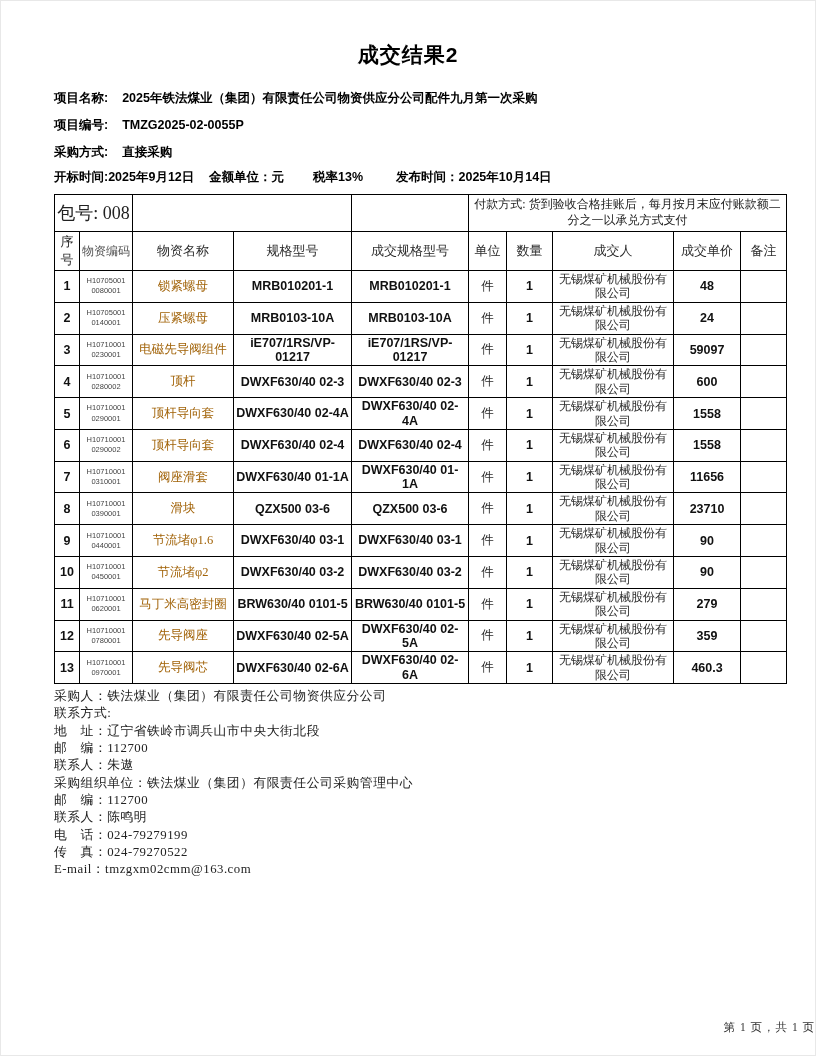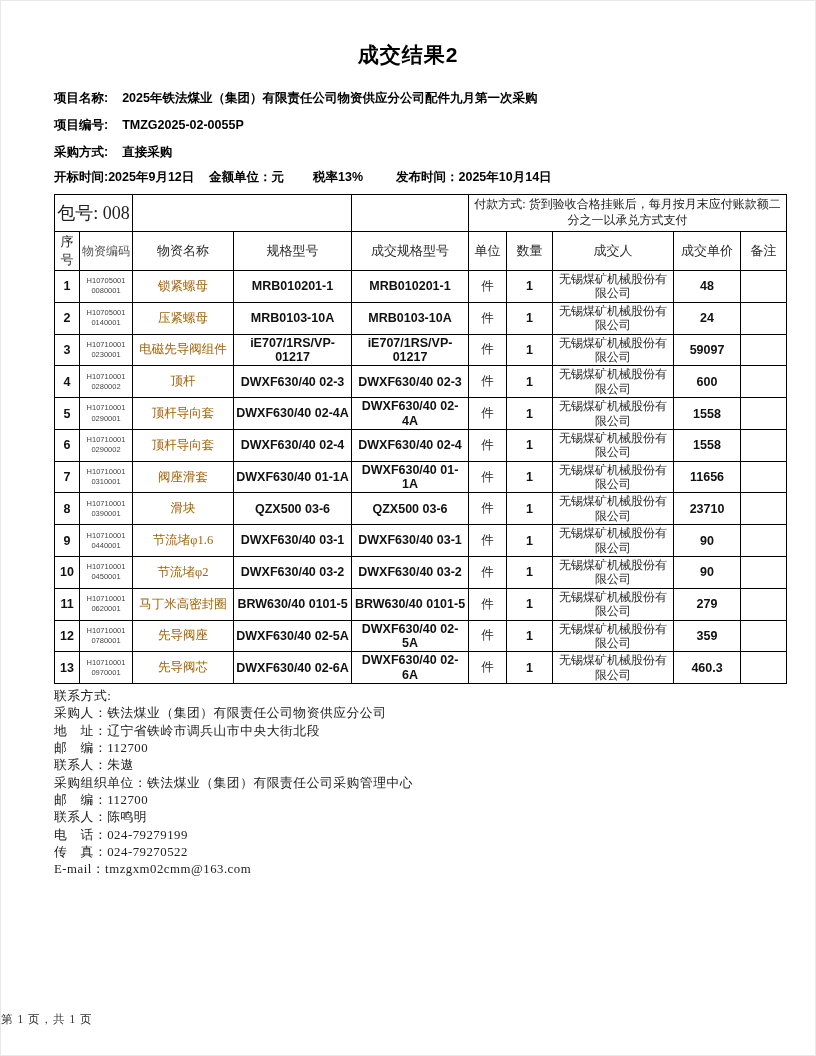--- a/index.html
+++ b/index.html
@@ -118,23 +118,23 @@
     font-size: 12.8px;
     color: #222;
     letter-spacing: 0.5px;
   }
   .contact-line { height: 17.3px; line-height: 17.3px; white-space: nowrap; }
 
   
   .page-footer {
     position: absolute;
     left: 0;
-    bottom: 28px;
+    bottom: 20px;
     width: 100%;
-    text-align: left;
+    text-align: right;
     font-size: 11.5px;
     color: #333;
     letter-spacing: 1px;
   }
 </style>
 </head>
 <body>
 
 <div class="page">
 
@@ -345,22 +345,22 @@
           <td class="c-unit">件</td>
           <td class="c-qty">1</td>
           <td class="c-supplier">无锡煤矿机械股份有限公司</td>
           <td class="c-price">460.3</td>
           <td class="c-remark"></td>
         </tr>
       </tbody>
   </table>
 
   <div class="contacts">
+      <div class="contact-line">采购人：铁法煤业（集团）有限责任公司物资供应分公司</div>
       <div class="contact-line">联系方式:</div>
-      <div class="contact-line">采购人：铁法煤业（集团）有限责任公司物资供应分公司</div>
       <div class="contact-line">地　址：辽宁省铁岭市调兵山市中央大街北段</div>
       <div class="contact-line">邮　编：112700</div>
       <div class="contact-line">联系人：朱遨</div>
       <div class="contact-line">采购组织单位：铁法煤业（集团）有限责任公司采购管理中心</div>
       <div class="contact-line">邮　编：112700</div>
       <div class="contact-line">联系人：陈鸣明</div>
       <div class="contact-line">电　话：024-79279199</div>
       <div class="contact-line">传　真：024-79270522</div>
       <div class="contact-line">E-mail：tmzgxm02cmm@163.com</div>
     </div>

